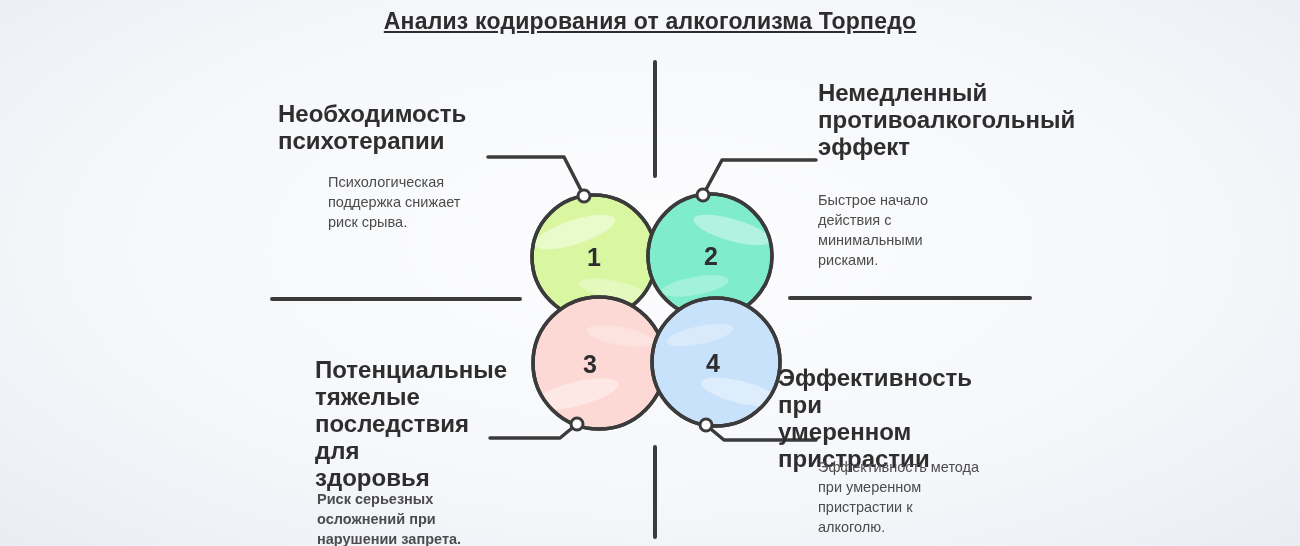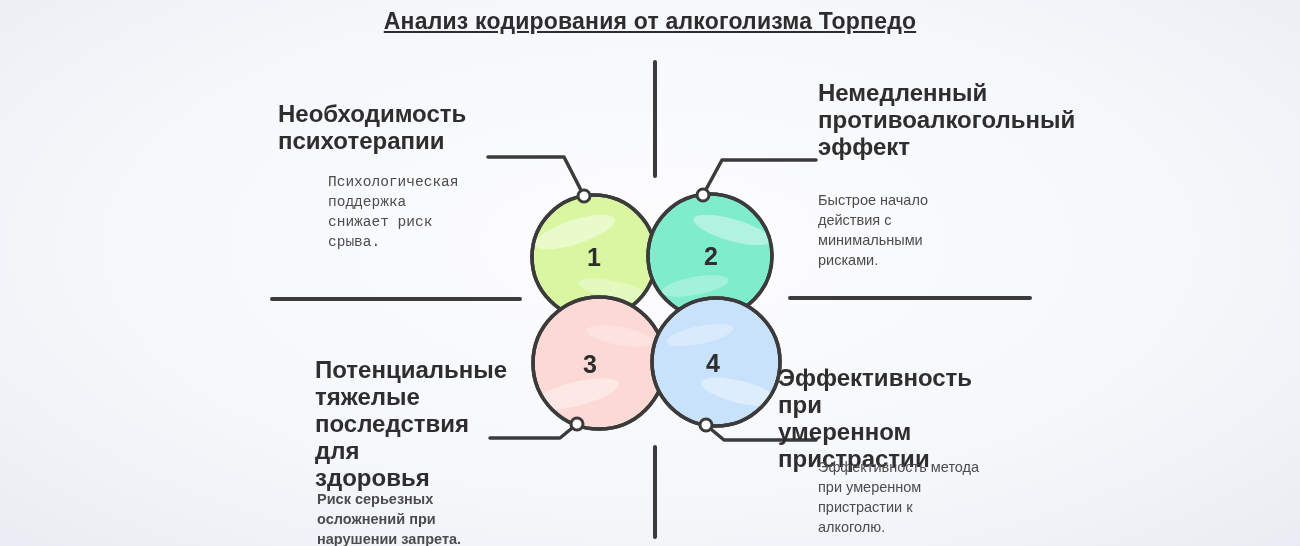--- a/index.html
+++ b/index.html
@@ -39,21 +39,21 @@
   .desc {
     position: absolute;
     font-size: 14.5px;
     line-height: 20px;
     color: #4c4c4c;
   }
   .align-right { text-align: left; }
 
   
   .h-tl { right: 832px; top: 100px; width: 190px; }
-  .d-tl { right: 832px; top: 172px; width: 140px; font-family: Liberation Mono, monospace; }
+  .d-tl { right: 832px; top: 172px; width: 140px; }
   .h-tr { left: 818px;  top: 79px;  width: 250px; }
   .d-tr { left: 818px;  top: 190px; width: 150px; }
   .h-bl { right: 830px; top: 356px; width: 155px; }
   .d-bl { right: 833px; top: 489px; width: 150px; font-weight: bold; }
   .h-br { left: 778px;  top: 364px; width: 180px; }
   .d-br { left: 818px;  top: 457px; width: 165px; }
 
   .nums text {
     font-family: "Liberation Sans", sans-serif;
     font-size: 25px;

